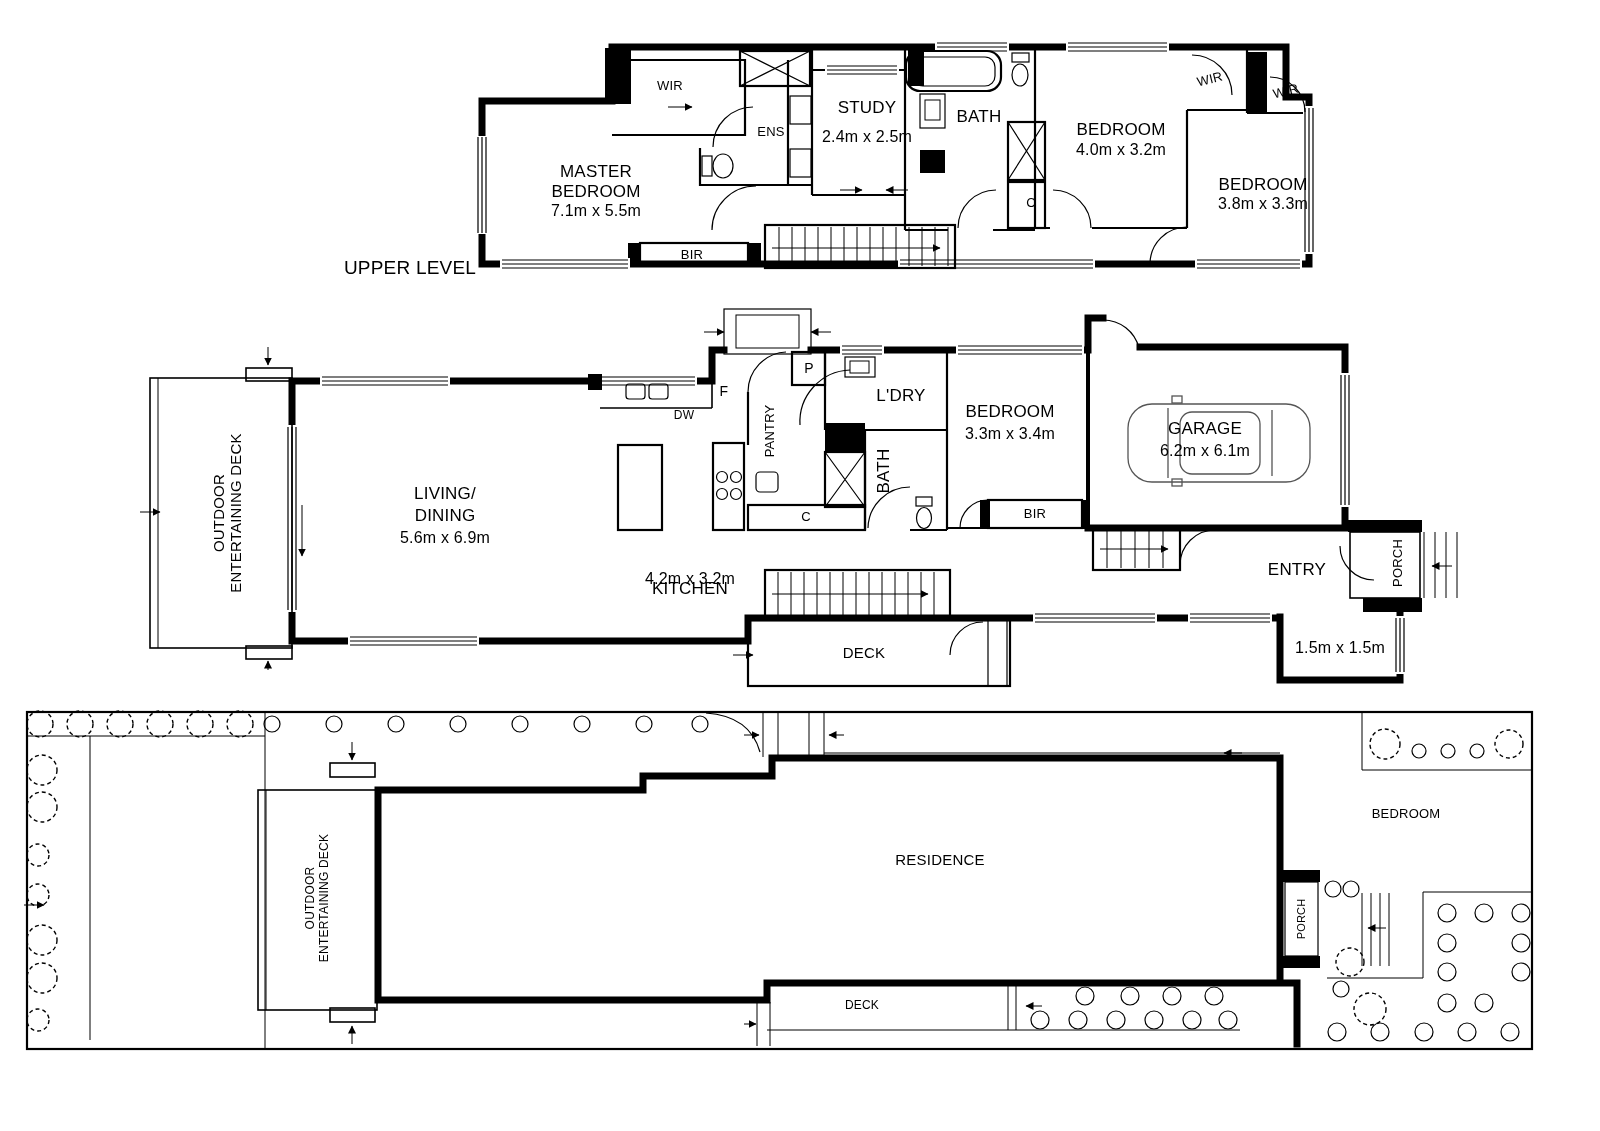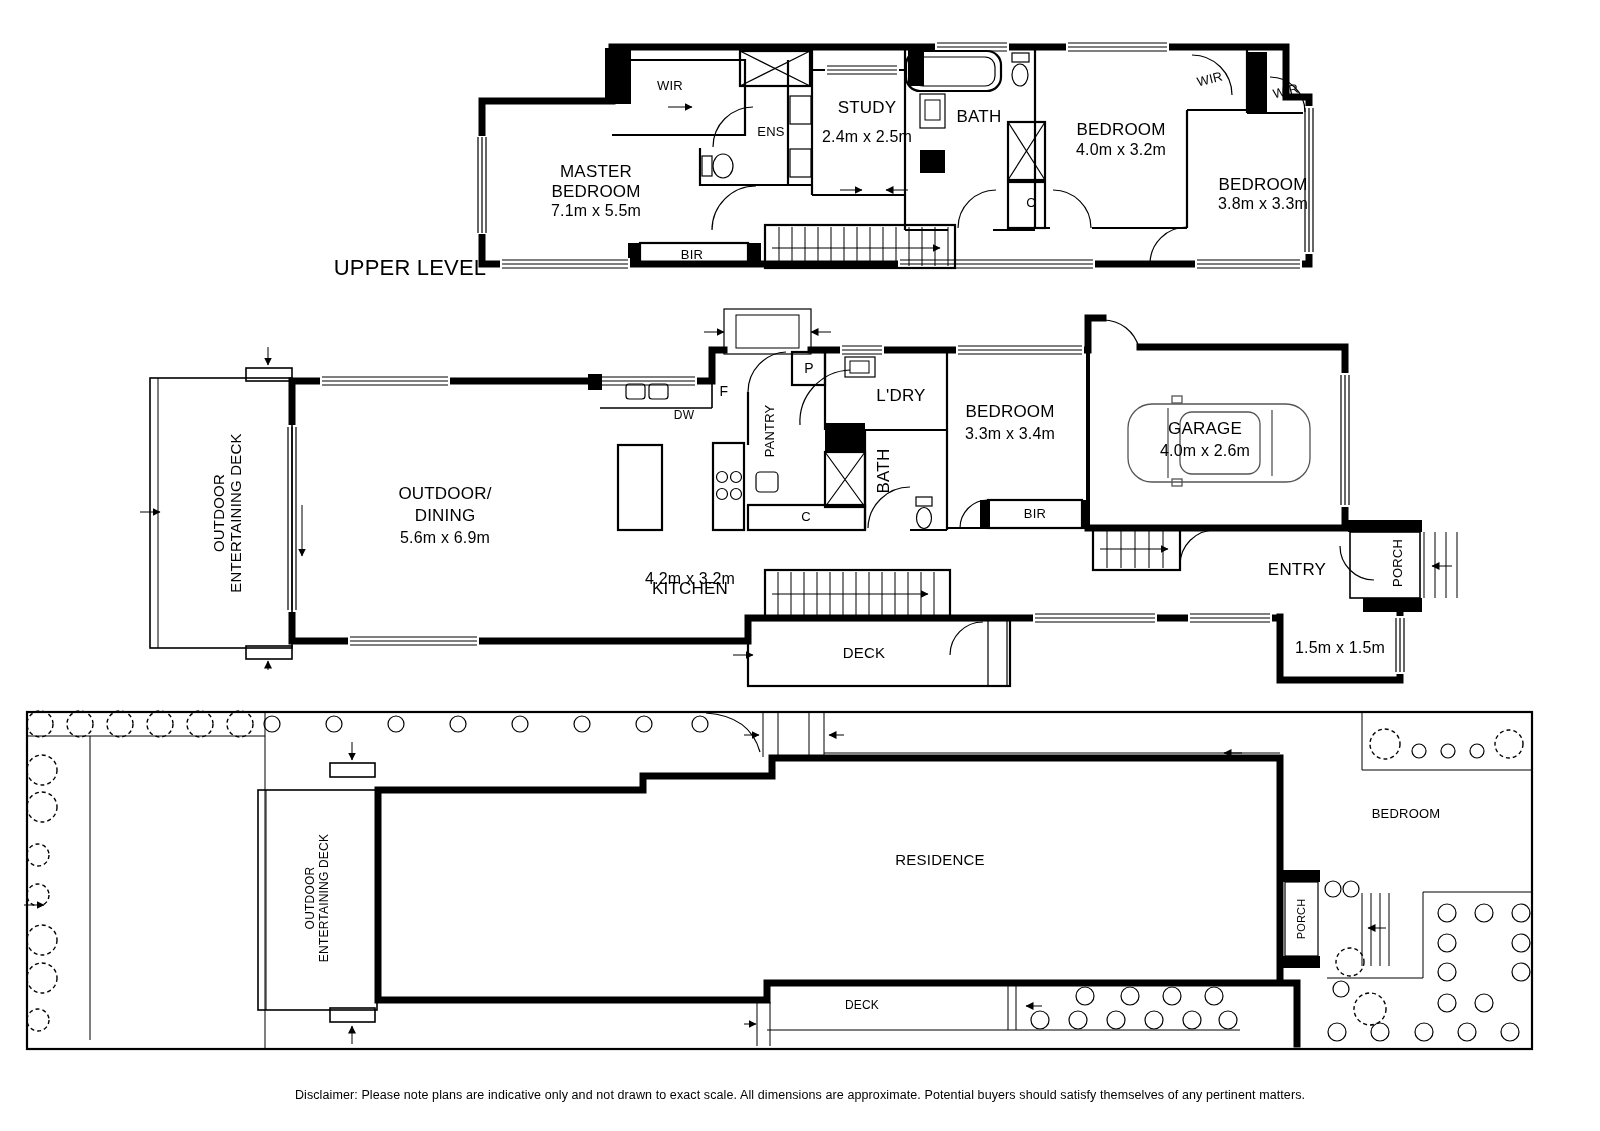--- a/index.html
+++ b/index.html
@@ -16,21 +16,21 @@
   .thin{stroke:#000;stroke-width:1;fill:none}
   .blk{fill:#000;stroke:none}
   .wf{fill:#fff;stroke:none}
   .dash{stroke:#000;stroke-width:1.4;fill:none;stroke-dasharray:4 3}
   .car{stroke:#555;stroke-width:1.3;fill:none}
   
   .lbl{position:absolute;transform:translate(-50%,-50%);white-space:nowrap;
        text-align:center;line-height:1.15;letter-spacing:.2px}
   .rot{transform:translate(-50%,-50%) rotate(-90deg)}
   .tilt{transform:translate(-50%,-50%) rotate(-14deg)}
-  .f18{font-size:22px}.f17{font-size:17px}.f16{font-size:16px}.f15{font-size:15px}
+  .f18{font-size:19px}.f17{font-size:17px}.f16{font-size:16px}.f15{font-size:15px}
   .f14{font-size:14px}.f13{font-size:13px}.f12{font-size:12px}.f11{font-size:11px}
   .disc{font-size:12.5px;letter-spacing:.1px}
 </style>
 </head>
 <body>
 
 <div class="stage">
 
 <svg width="1600" height="1131" viewBox="0 0 1600 1131">
   <defs>
@@ -377,46 +377,45 @@
 <div class="lbl f13 tilt" style="left:1286px;top:92px">WIR</div>
 <div class="lbl f17" style="left:1263px;top:185px">BEDROOM</div>
 <div class="lbl f16" style="left:1263px;top:204px">3.8m x 3.3m</div>
 <div class="lbl f13" style="left:1031px;top:203px">C</div>
 <div class="lbl f13" style="left:692px;top:255px">BIR</div>
 
 <div class="lbl rot f15" style="left:227px;top:513px">
   <div>OUTDOOR</div>
   <div>ENTERTAINING DECK</div>
 </div>
-<div class="lbl f17" style="left:445px;top:494px">OUTDOOR/</div>
+<div class="lbl f17" style="left:445px;top:494px">LIVING/</div>
 <div class="lbl f17" style="left:445px;top:516px">DINING</div>
 <div class="lbl f16" style="left:445px;top:538px">5.6m x 6.9m</div>
 <div class="lbl f17" style="left:690px;top:589px">KITCHEN</div>
 <div class="lbl f16" style="left:690px;top:579px">4.2m x 3.2m</div>
 <div class="lbl f14" style="left:724px;top:391px">F</div>
 <div class="lbl f12" style="left:684px;top:416px">DW</div>
 <div class="lbl rot f13" style="left:770px;top:431px">PANTRY</div>
 <div class="lbl f14" style="left:809px;top:368px">P</div>
 <div class="lbl f17" style="left:901px;top:396px">L'DRY</div>
 <div class="lbl f13" style="left:806px;top:517px">C</div>
 <div class="lbl rot f17" style="left:884px;top:471px">BATH</div>
 <div class="lbl f17" style="left:1010px;top:412px">BEDROOM</div>
 <div class="lbl f16" style="left:1010px;top:434px">3.3m x 3.4m</div>
 <div class="lbl f13" style="left:1035px;top:514px">BIR</div>
 <div class="lbl f17" style="left:1205px;top:429px">GARAGE</div>
-<div class="lbl f16" style="left:1205px;top:451px">4.0m x 2.6m</div>
+<div class="lbl f16" style="left:1205px;top:451px">6.2m x 6.1m</div>
 <div class="lbl f17" style="left:1297px;top:570px">ENTRY</div>
 <div class="lbl rot f13" style="left:1398px;top:563px">PORCH</div>
 <div class="lbl f15" style="left:864px;top:653px">DECK</div>
 <div class="lbl f16" style="left:1340px;top:648px">1.5m x 1.5m</div>
 
 <div class="lbl rot f12" style="left:318px;top:898px">
   <div>OUTDOOR</div>
   <div>ENTERTAINING DECK</div>
 </div>
 <div class="lbl f15" style="left:940px;top:860px">RESIDENCE</div>
 <div class="lbl f13" style="left:1406px;top:814px">BEDROOM</div>
 <div class="lbl rot f11" style="left:1301px;top:919px">PORCH</div>
 <div class="lbl f12" style="left:862px;top:1006px">DECK</div>
 
-<div class="lbl disc" style="left:800px;top:1095px">Disclaimer: Please note plans are indicative only and not drawn to exact scale. All dimensions are approximate. Potential buyers should satisfy themselves of any pertinent matters.</div>
 
 </div>
 
 </body></html>

